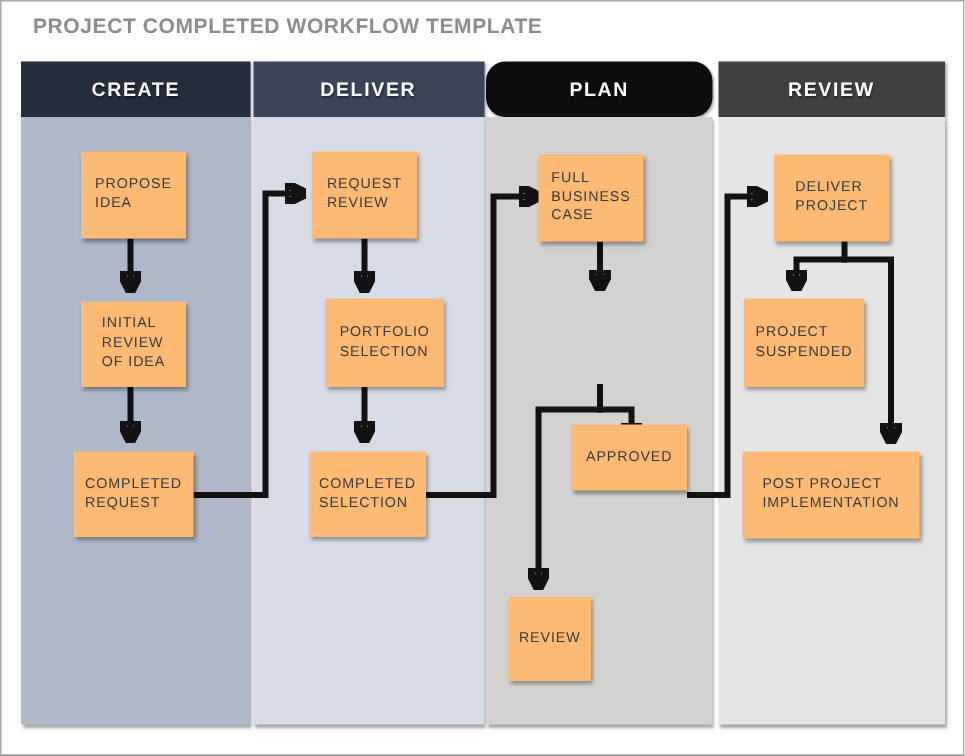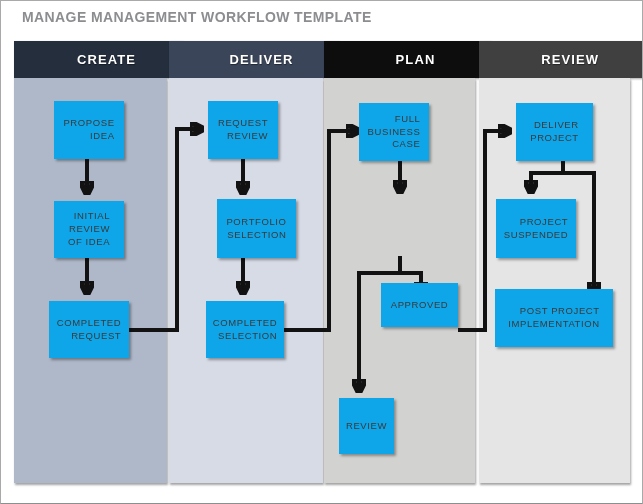--- a/index.html
+++ b/index.html
@@ -11,46 +11,45 @@
   .page-title{
     position:absolute;left:21px;top:8px;width:600px;
     font-size:14px;font-weight:bold;color:#8b8d90;letter-spacing:.4px;
   }
   .col-header{
     position:absolute;top:40px;height:37px;
     display:flex;align-items:center;justify-content:center;
     color:#ffffff;font-size:13px;font-weight:bold;letter-spacing:1.1px;
     text-shadow:0.5px 1px 1px rgba(0,0,0,.45);
     box-shadow:1px 1px 2px rgba(0,0,0,.35);
-    padding-left:16px;
   }
   .col-body{
     position:absolute;top:77px;height:405px;
     box-shadow:1px 2px 2px rgba(90,90,90,.55);
   }
   .node{
-    position:absolute;background:#0ea5e9;
-    display:flex;align-items:center;justify-content:center;text-align:right;
+    position:absolute;background:#fdba74;
+    display:flex;align-items:center;justify-content:center;text-align:left;
     font-size:9.5px;color:#3a3a3a;letter-spacing:.6px;line-height:1.35;
     white-space:pre-line;box-shadow:1.5px 2px 2.5px rgba(0,0,0,.35);
     padding:2px;box-sizing:border-box;
   }
   .arrows{position:absolute;left:0;top:0;width:641px;height:502px;pointer-events:none;}
   .arrows path{fill:none;stroke:#121212;stroke-width:4;stroke-linejoin:miter;stroke-linecap:butt;}
 </style>
 </head>
 <body>
 
 <div class="canvas">
 
-  <div class="page-title">MANAGE MANAGEMENT WORKFLOW TEMPLATE</div>
+  <div class="page-title">PROJECT COMPLETED WORKFLOW TEMPLATE</div>
 
   <div class="col-header" style="left: 13px; width: 153px; background: rgb(36, 46, 60);">CREATE</div>
   <div class="col-header" style="left: 167.5px; width: 154px; background: rgb(59, 69, 89);">DELIVER</div>
-  <div class="col-header" style="left: 323px; width: 151px; background: rgb(13, 13, 13);">PLAN</div>
+  <div class="col-header" style="left: 323px; width: 151px; background: rgb(13, 13, 13); border-radius: 13px;">PLAN</div>
   <div class="col-header" style="left: 477.5px; width: 151.5px; background: rgb(64, 64, 64);">REVIEW</div>
 
   <div class="col-body" style="left: 13px; width: 153px; background: rgb(174, 184, 201);"></div>
   <div class="col-body" style="left: 167.5px; width: 154px; background: rgb(214, 219, 230);"></div>
   <div class="col-body" style="left: 323px; width: 151px; background: rgb(210, 210, 209);"></div>
   <div class="col-body" style="left: 477.5px; width: 151.5px; background: rgb(229, 229, 229);"></div>
 
   <svg class="arrows" viewBox="0 0 641 502" xmlns="http://www.w3.org/2000/svg">
     <defs>
       <marker id="ah" viewBox="0 0 10 10" refX="8.5" refY="5" markerWidth="3.6" markerHeight="3.6" orient="auto">
@@ -89,16 +88,16 @@
   <div class="node" style="left:358px;top:102px;width:70px;height:58px">FULL
 BUSINESS
 CASE</div>
   <div class="node" style="left:380px;top:282px;width:77px;height:44px">APPROVED</div>
   <div class="node" style="left:338px;top:397px;width:55px;height:56px">REVIEW</div>
 
   <div class="node" style="left:515px;top:102px;width:77px;height:58px">DELIVER
 PROJECT</div>
   <div class="node" style="left:495px;top:198px;width:80px;height:59px">PROJECT
 SUSPENDED</div>
-  <div class="node" style="left:494px;top:288px;width:118px;height:58px">POST PROJECT
+  <div class="node" style="left:494px;top:300px;width:118px;height:58px">POST PROJECT
 IMPLEMENTATION</div>
 
 </div>
 
 </body></html>

